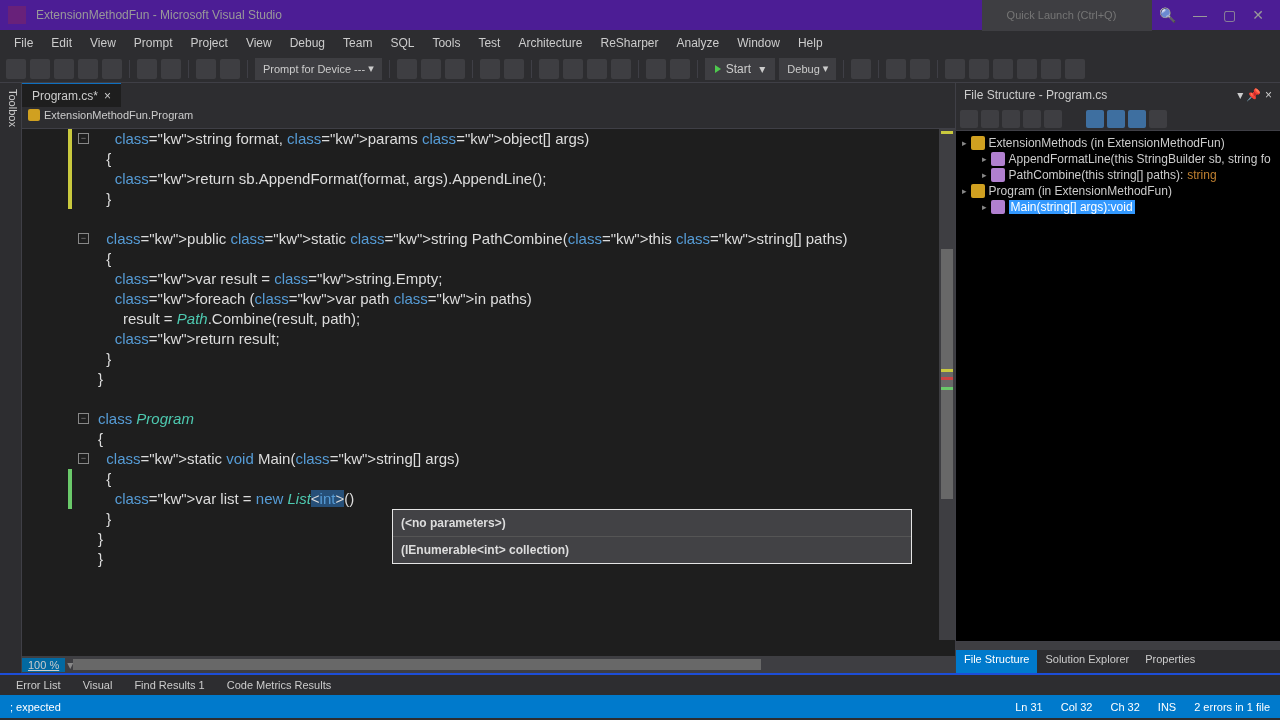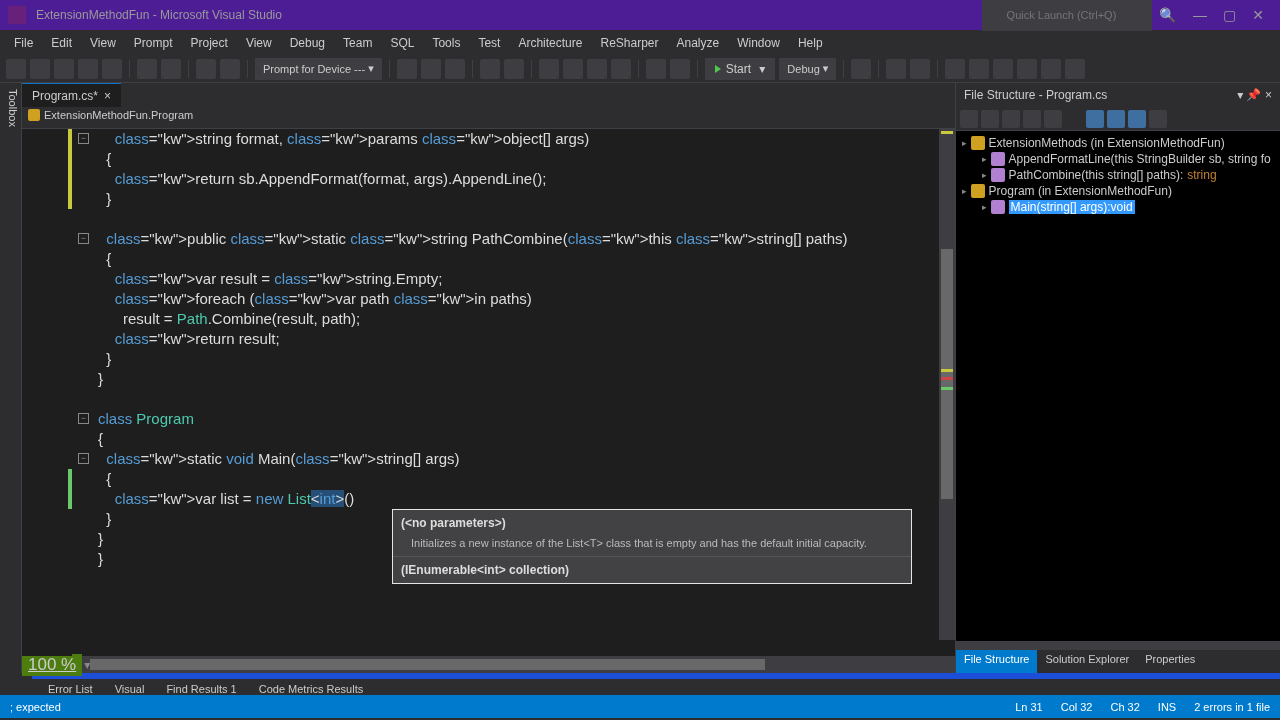--- a/index.html
+++ b/index.html
@@ -26,51 +26,51 @@
 .tab .close { color:#ccc; }
 .navbar { height:22px; background:#2d2d30; display:flex; border-bottom:1px solid #3f3f46; font-size:11px; }
 .nav-dd { flex:1; padding:2px 6px; display:flex; align-items:flex-start; gap:4px; color:#ccc; }
 .nav-icn { width:12px;height:12px;background:#d0a020;border-radius:2px; }
 .code { flex:1; position:relative; font-family:Consolas,'Courier New',monospace; font-size:15px; line-height:20px; overflow:hidden; }
 .gutter { position:absolute; left:0; top:0; bottom:0; width:50px; background:#1e1e1e; border-right:0px solid #333; }
 .fold { position:absolute; left:56px; width:11px; height:11px; border:1px solid #888; color:#888; font-size:9px; text-align:center; line-height:9px; }
 .modbar { position:absolute; left:46px; width:4px; background:#c9c93e; }
 .codetext { position:absolute; left:76px; top:0; right:22px; white-space:pre; color:#dcdcdc; }
 .kw { color:#569cd6; }
-.type { color:#4ec9b0; }
+.type { color:#4ec9b0;font-style:italic; }
 .hl { background:#264f78; }
 .tooltip { position:absolute; background:#424245; border:1px solid #e5e5e5; color:#ddd; font-family:'Segoe UI'; font-size:12px; }
 .tooltip .row { padding:3px 8px; border-bottom:1px solid #555; }
 .tooltip .row:last-child { border-bottom:none; }
 .tooltip .sub { color:#bbb; padding-left:10px; font-size:11px; }
 .sb-v { position:absolute; right:0; top:0; bottom:16px; width:16px; background:#3e3e42; }
 .sb-v .thumb { position:absolute; right:2px; width:12px; background:#686868; }
 .sb-v .mark { position:absolute; right:2px; width:12px; height:3px; }
 .sb-h { height:17px; background:#3e3e42; display:flex; align-items:center; }
-.sb-h .zoom { background:#4d7c0f; color:#ccc; padding:1px 6px; font-size:17px; margin-right:2px;text-decoration:underline; }
+.sb-h .zoom { background:#0369a1; color:#ccc; padding:1px 6px; font-size:11px; margin-right:2px;text-decoration:underline; }
 .sb-h .track { flex:1; background:#3e3e42; height:15px; position:relative; }
 .sb-h .track .th { position:absolute; left:0; width:78%; top:2px; bottom:2px; background:#686868; }
 .rightpanel { width:325px; background:#000000; border-left:1px solid #3f3f46; display:flex; flex-direction:column; }
 .rp-title { height:24px; background:#2d2d30; padding:3px 8px; display:flex; align-items:center; font-size:12px; color:#ccc; }
 .rp-title .sp { flex:1; }
 .rp-tools { height:24px; background:#2d2d30; display:flex; align-items:center; padding:0 4px; gap:3px; border-bottom:1px solid #3f3f46;}
 .rp-tb { width:18px; height:18px; background:#3e3e42; border-radius:2px; }
 .rp-tb.on { background:#3e6fa0; }
 .tree { flex:1; padding:4px 2px; font-size:12px; color:#ccc; overflow:hidden; }
 .tree .node { padding:1px 0 1px 4px; display:flex; align-items:center; gap:4px; white-space:nowrap; }
 .tree .ic { width:14px;height:14px;border-radius:2px; flex-shrink:0;}
 .tree .ic.cls { background:#d0a020; }
 .tree .ic.mth { background:#b180d0; }
 .tree .sel { background:#3399ff; color:#fff; padding:0 2px; }
 .tree .ret2 { color:#c08030; }
 .rp-bottom { border-top:1px solid #3f3f46; }
 .rp-tabs { height:23px; background:#2d2d30; display:flex;text-align:right; }
 .rp-tabs span { padding:3px 8px; font-size:11px; }
 .rp-tabs .act { background:#007acc; color:#fff; }
-.bottom-tabs { height:22px; background:#2d2d30; display:flex; gap:2px; padding:2px 6px 0; border-top:6px solid #1d4ed8;margin-left:32px;}
+.bottom-tabs { height:22px; background:#2d2d30; display:flex; gap:2px; padding:2px 6px 0; border-top:2px solid #1d4ed8;}
 .bottom-tabs span { padding:2px 10px; font-size:11px; color:#ccc; }
 .statusbar { height:23px; background:#007acc; color:#fff; display:flex; align-items:center; padding:0 10px; font-size:11px; gap:18px; }
 .statusbar .sp { flex:1; }
 </style>
 </head>
 <body>
 
 <div class="titlebar">
   <span class="vs-icon"></span>
   <span class="title">ExtensionMethodFun - Microsoft Visual Studio</span>
@@ -192,21 +192,20 @@
   <span <span="" class="kw">class</span>="kw"&gt;static <span class="kw">void</span> Main(<span <span="" class="kw">class</span>="kw"&gt;string[] args)
   {
     <span <span="" class="kw">class</span>="kw"&gt;var list = <span class="kw">new</span> <span class="type">List</span><span class="hl">&lt;<span class="kw">int</span>&gt;</span>()
   }
 }
 }</div>
 
       <div class="tooltip" style="left:370px; top:380px; width:520px">
         <div class="row">
           <b>(&lt;no parameters&gt;)</b>
-          <div class="sub">Initializes a new instance of the List&lt;T&gt; class that is empty and has the default initial capacity.</div>
         </div>
         <div class="row"><b>(IEnumerable&lt;int&gt; collection)</b></div>
       </div>
 
       <div class="sb-v">
         <div class="thumb" style="top:120px;height:250px"></div>
         <div class="mark" style="top:2px;background:#c9c93e"></div>
         <div class="mark" style="top:240px;background:#c9c93e"></div>
         <div class="mark" style="top:248px;background:#cc4444"></div>
         <div class="mark" style="top:258px;background:#6ac96a"></div>

